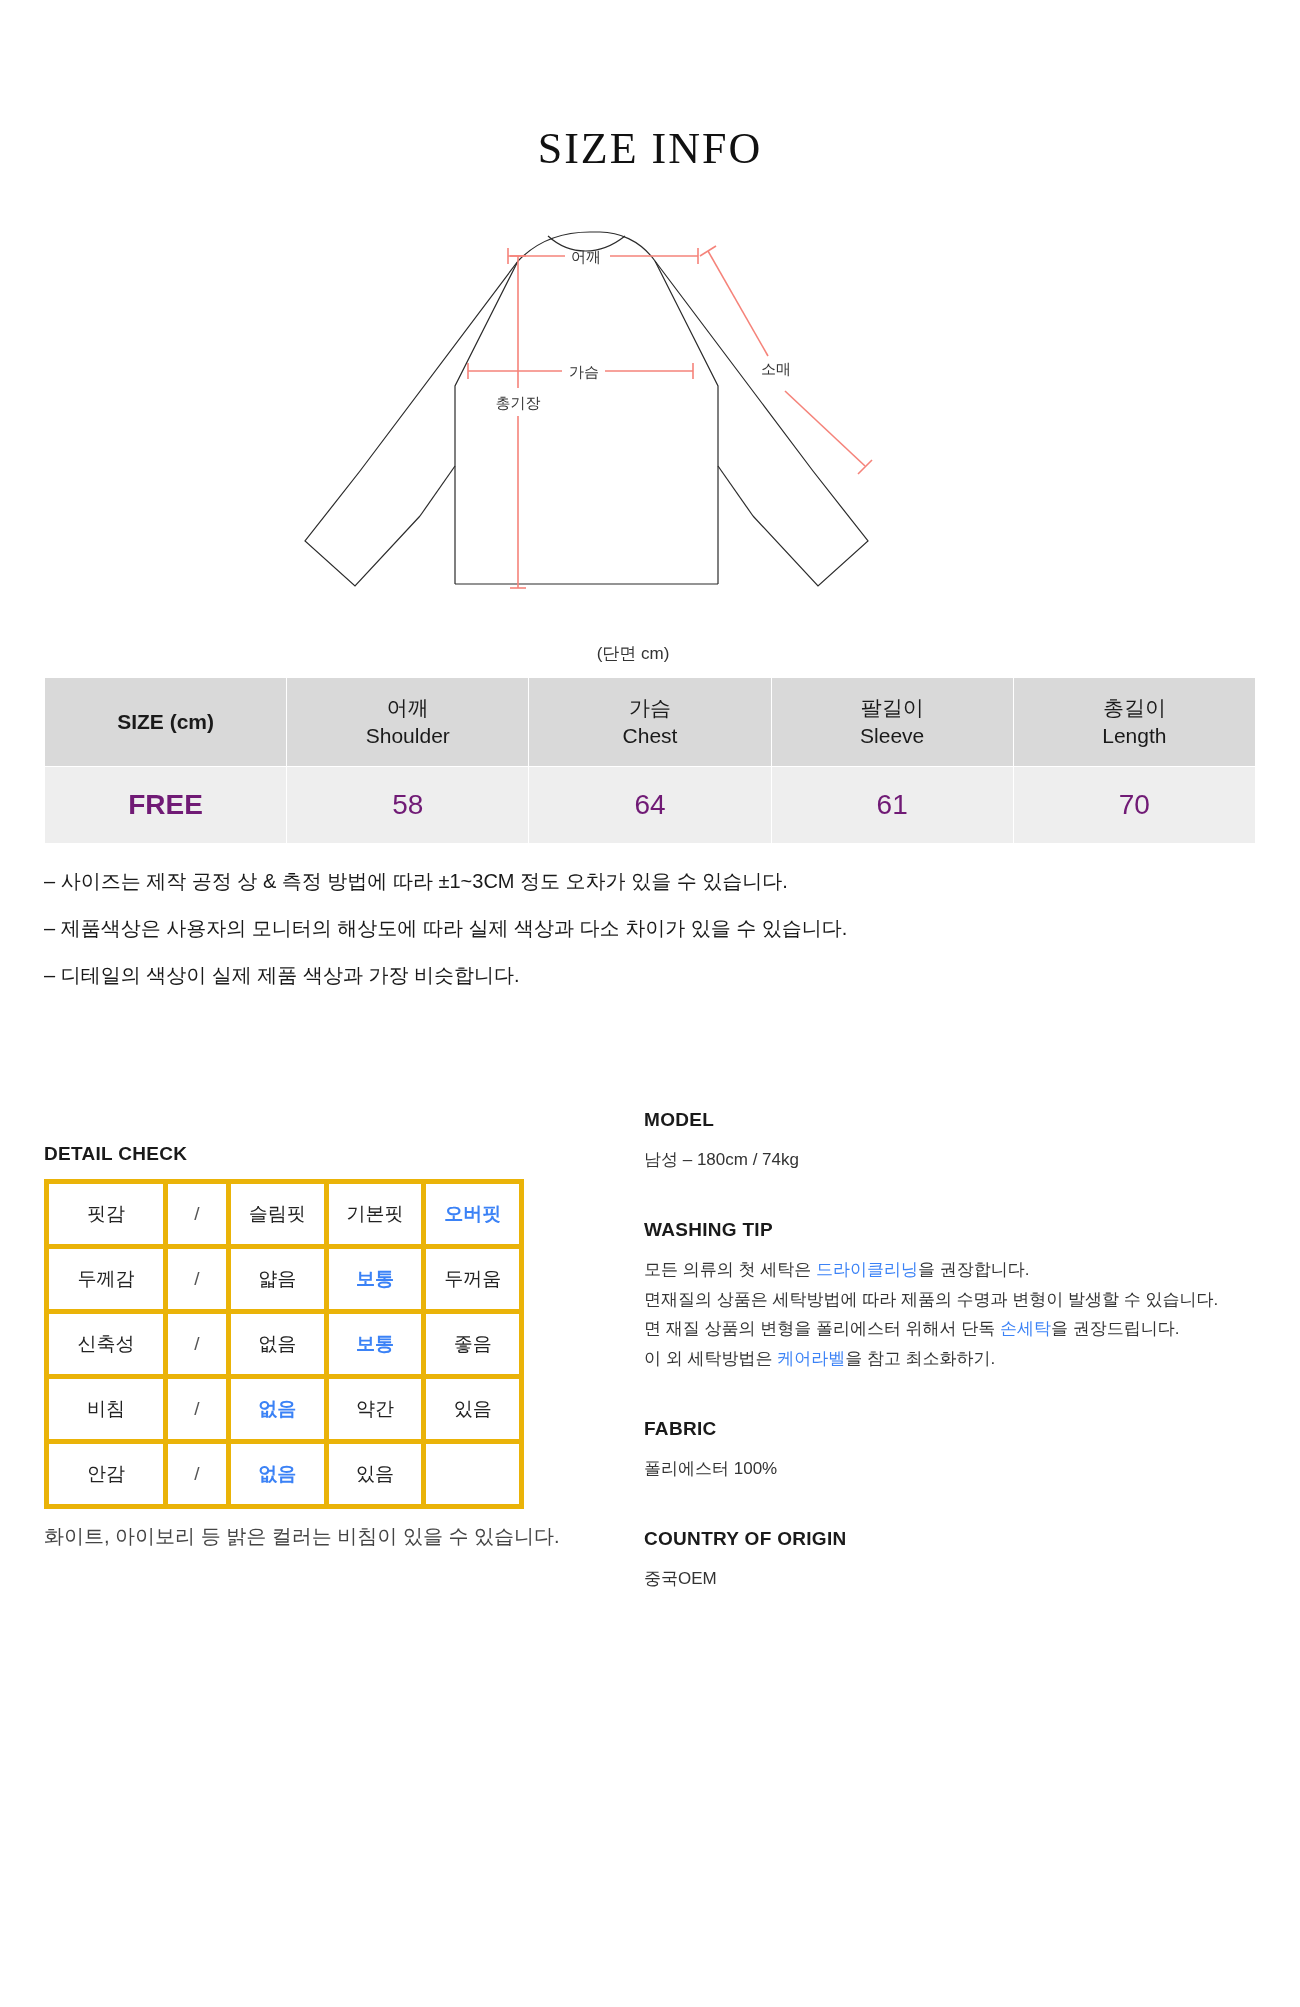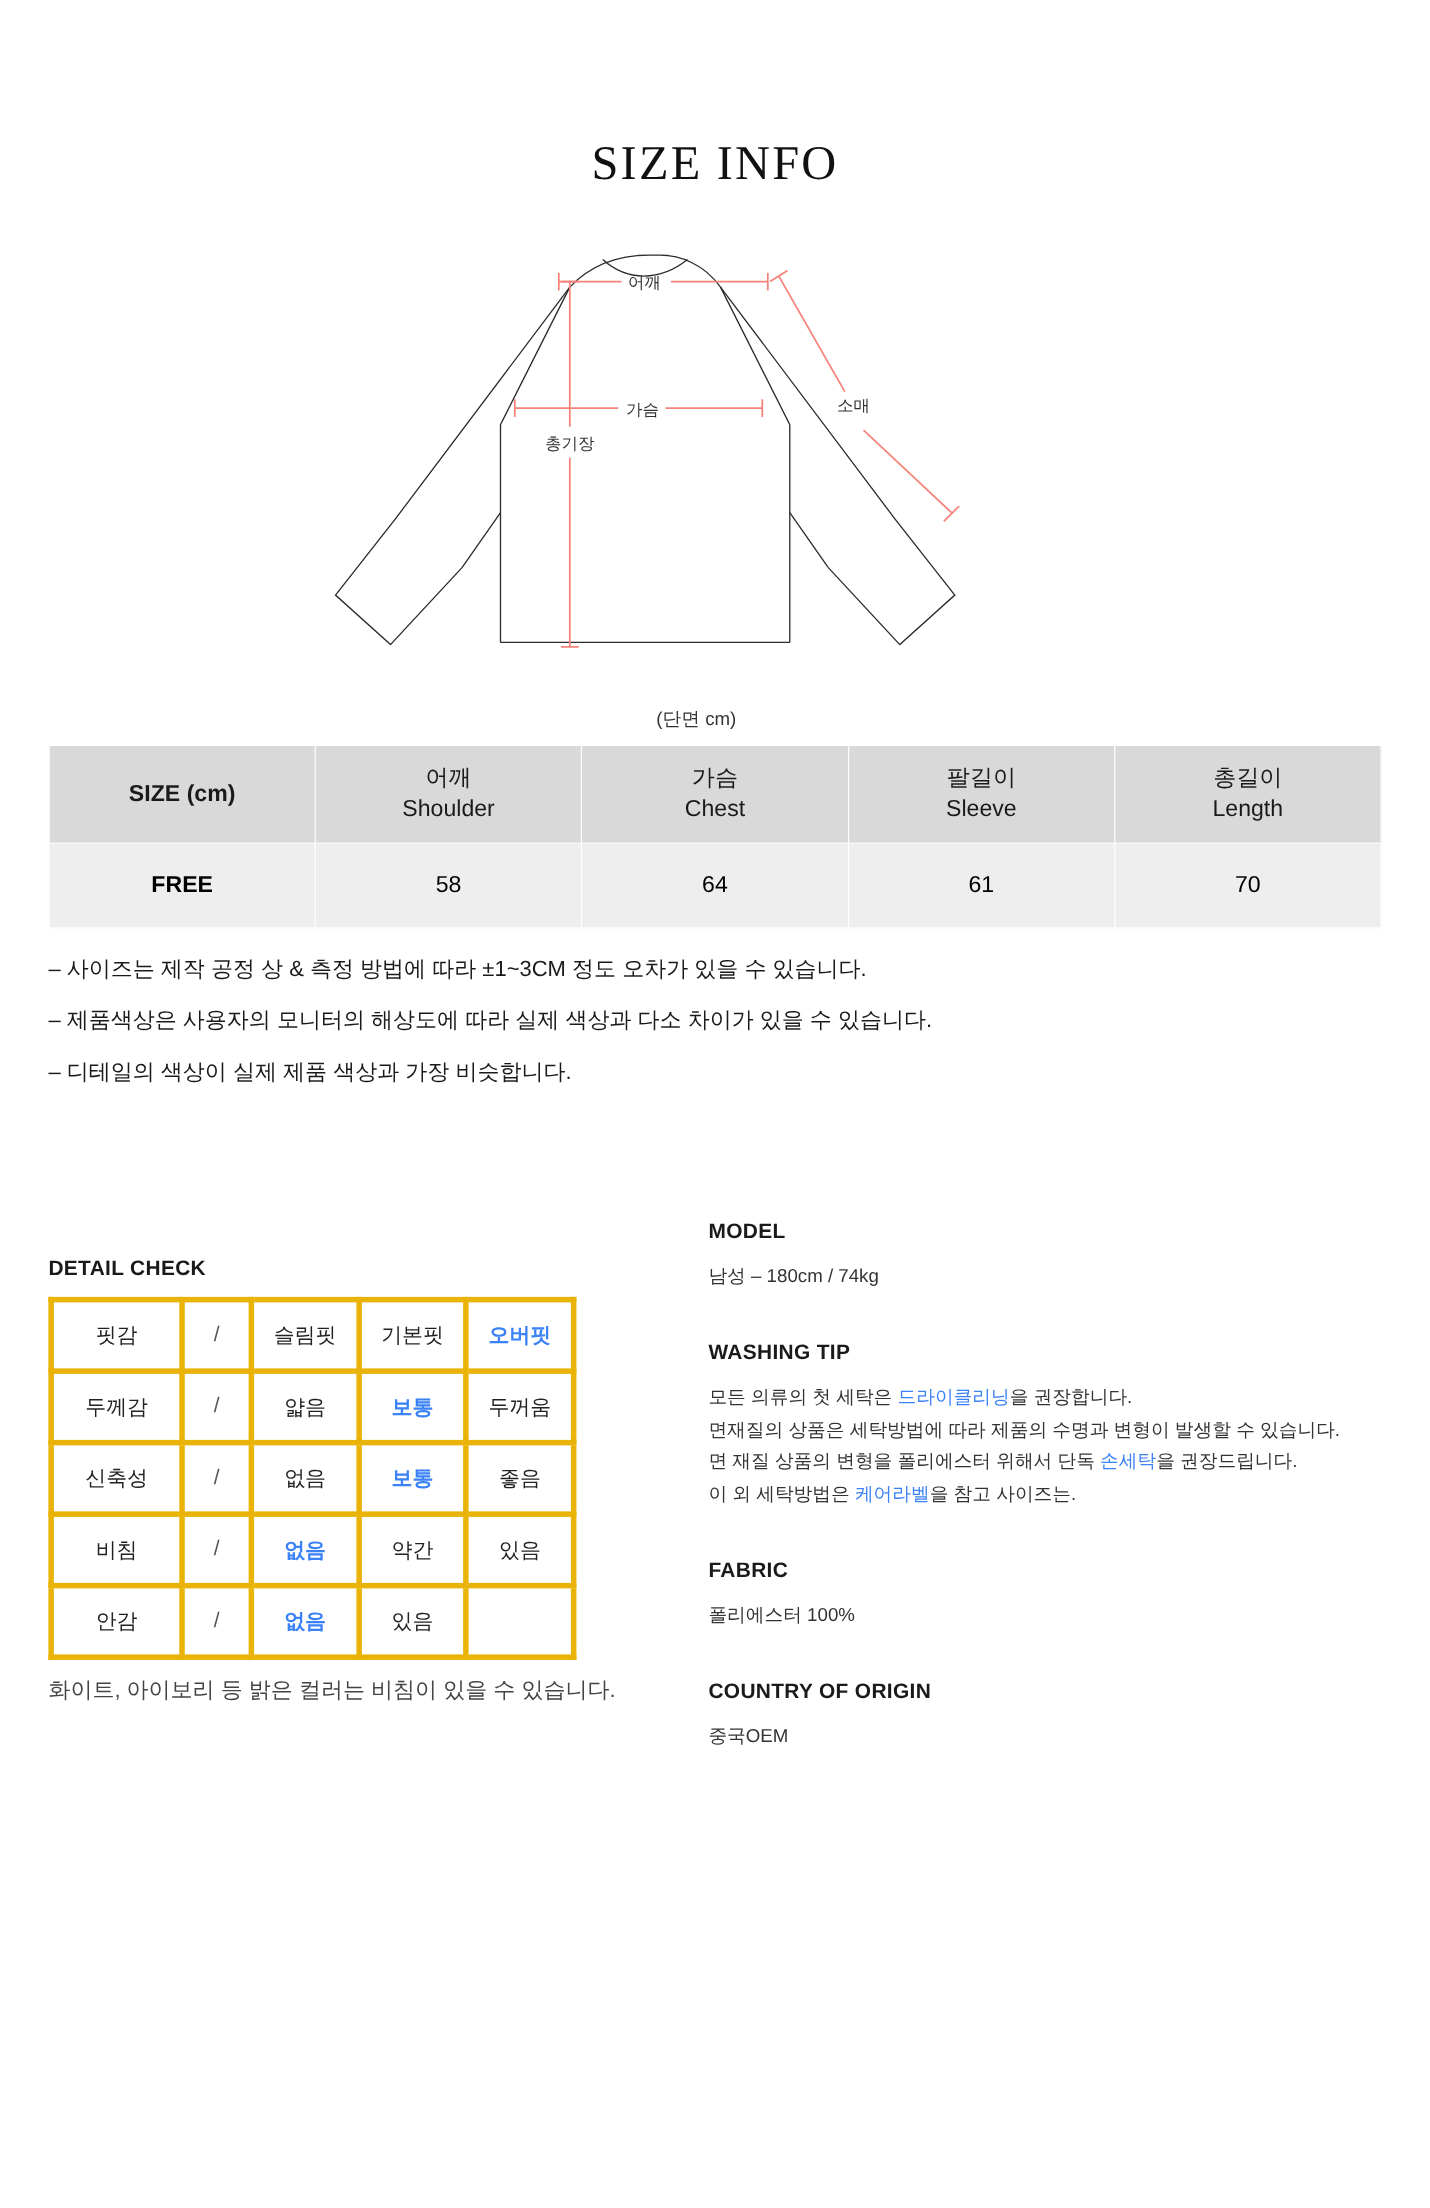--- a/index.html
+++ b/index.html
@@ -72,22 +72,22 @@
     color: #1a1a1a;
     line-height: 1.35;
   }
   .size-table thead th.first {
     font-size: 21px;
     font-weight: 700;
   }
   .size-table tbody td {
     background: #eeeeee;
     height: 74px;
-    font-size: 21px;
-    color: #000000;
+    font-size: 28px;
+    color: #701a75;
   }
   .size-table tbody td.first {
     font-weight: 700;
   }
   .hdr-ko { display:block; }
   .hdr-en { display:block; }
 
   
   .notes {
     width: 1212px;
@@ -324,21 +324,21 @@
           <p>남성 – 180cm / 74kg</p>
         </div>
       </div>
 
       <div class="blk">
         <div class="blk-title">WASHING TIP</div>
         <div class="blk-body">
           <p><span>모든 의류의 첫 세탁은 </span><span class="hl">드라이클리닝</span><span>을 권장합니다.</span></p>
           <p>면재질의 상품은 세탁방법에 따라 제품의 수명과 변형이 발생할 수 있습니다.</p>
           <p><span>면 재질 상품의 변형을 폴리에스터 위해서 단독 </span><span class="hl">손세탁</span><span>을 권장드립니다.</span></p>
-          <p><span>이 외 세탁방법은 </span><span class="hl">케어라벨</span><span>을 참고 사이즈는.</span></p>
+          <p><span>이 외 세탁방법은 </span><span class="hl">케어라벨</span><span>을 참고 최소화하기.</span></p>
         </div>
       </div>
 
       <div class="blk">
         <div class="blk-title">FABRIC</div>
         <div class="blk-body">
           <p>폴리에스터 100%</p>
         </div>
       </div>
 

